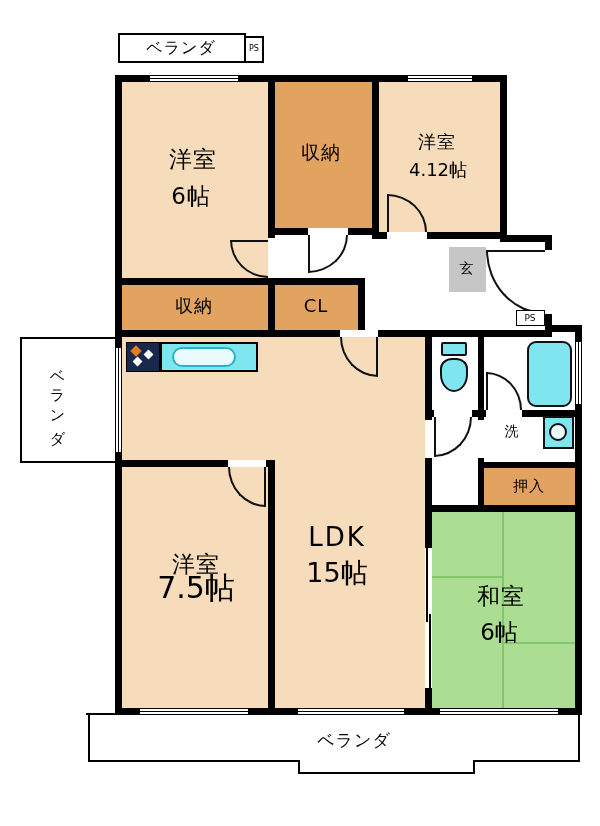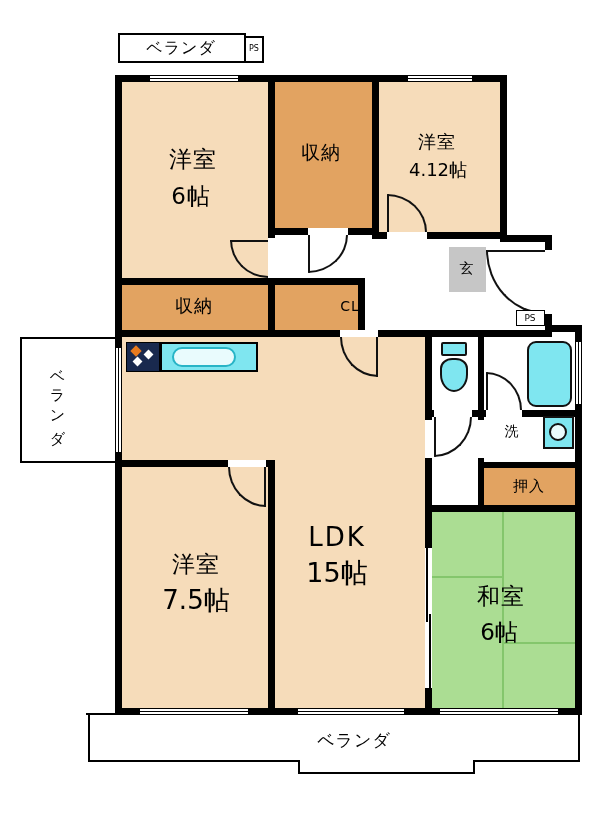--- a/index.html
+++ b/index.html
@@ -128,30 +128,30 @@
   <div class="lbl" style="left:191px;top:196px;font-size:23px;">6帖</div>
 
   <div class="lbl" style="left:321px;top:152px;font-size:19px;">収納</div>
 
   <div class="lbl" style="left:437px;top:142px;font-size:18px;">洋室</div>
   <div class="lbl" style="left:438px;top:170px;font-size:18px;letter-spacing:0;">4.12帖</div>
 
   <div class="lbl" style="left:467px;top:268px;font-size:14px;">玄</div>
 
   <div class="lbl" style="left:194px;top:306px;font-size:18px;">収納</div>
-  <div class="lbl" style="left:316px;top:306px;font-size:14px;margin-left:34px;">CL</div>
+  <div class="lbl" style="left:316px;top:306px;font-size:18px;">CL</div>
 
   <div class="lbl vert" style="left:57px;top:399px;font-size:15px;">ベランダ</div>
 
   <div class="lbl" style="left:530px;top:318px;font-size:9px;letter-spacing:0;">PS</div>
   <div class="lbl" style="left:512px;top:431px;font-size:14px;">洗</div>
   <div class="lbl" style="left:529px;top:486px;font-size:15px;">押入</div>
 
   <div class="lbl" style="left:196px;top:564px;font-size:23px;">洋室</div>
-  <div class="lbl" style="left:196px;top:600px;font-size:26px;letter-spacing:0;">7.5帖</div>
+  <div class="lbl" style="left:196px;top:588px;font-size:30px;letter-spacing:0;">7.5帖</div>
 
   <div class="lbl" style="left:337px;top:537px;font-size:26px;letter-spacing:2px;">LDK</div>
   <div class="lbl" style="left:337px;top:572px;font-size:27px;letter-spacing:0;">15帖</div>
 
   <div class="lbl" style="left:501px;top:596px;font-size:23px;">和室</div>
   <div class="lbl" style="left:499px;top:632px;font-size:23px;letter-spacing:0;">6帖</div>
 
   <div class="lbl" style="left:354px;top:740px;font-size:17px;">ベランダ</div>
 
 </div>

